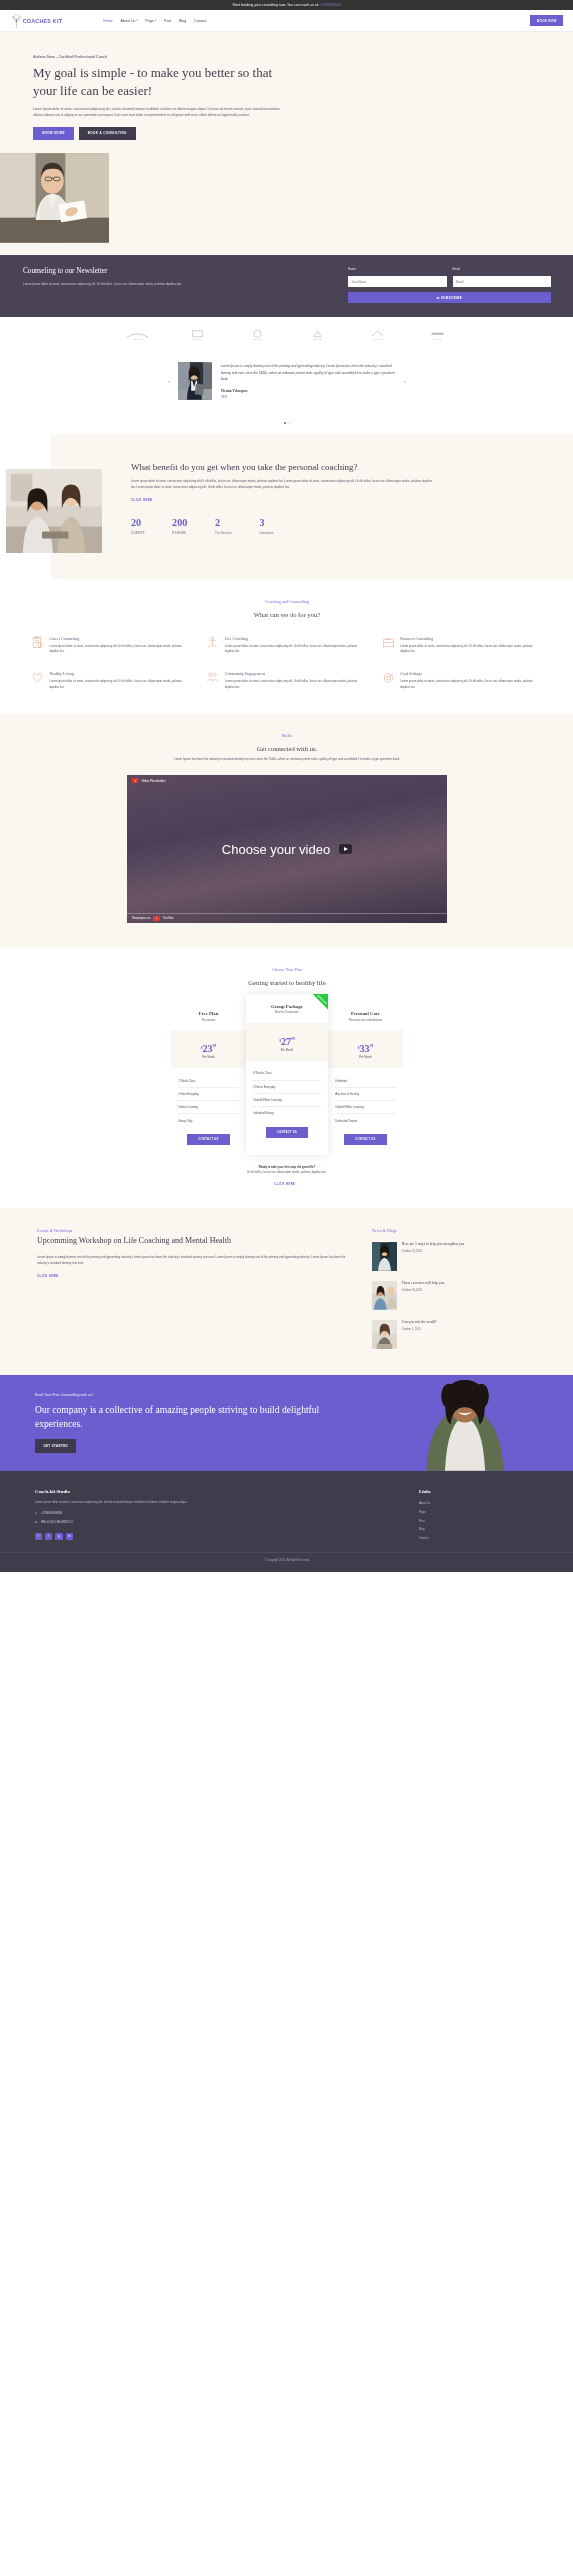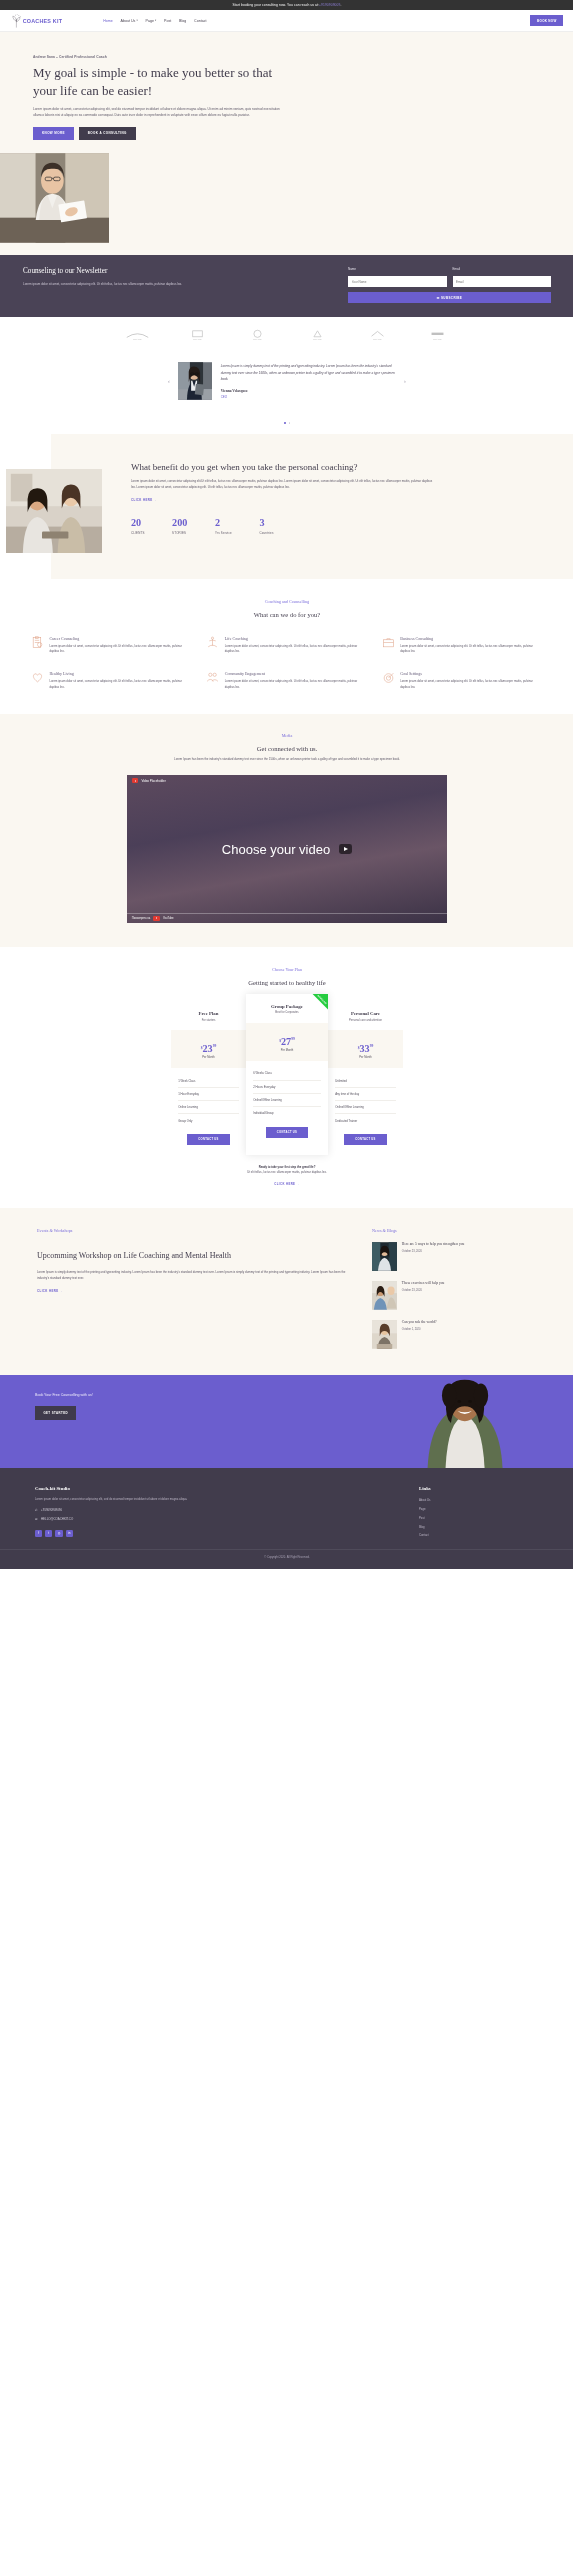--- a/index.html
+++ b/index.html
@@ -164,21 +164,21 @@
     display:block; margin:7.2px auto 9.6px; background:#6b5ece; color:#fff; border:none;
     padding:4.2px 10.8px; font-size:2.7px; font-weight:700; letter-spacing:0.3px; cursor:pointer;
   }
   .ready { text-align:center; font-size:2.8px; line-height:2; color:#5d5767; margin-top:9.6px; }
   .ready b { color:#3d3848; }
   .ready-link { display:block; text-align:center; margin-top:6.6px; font-size:2.8px; font-weight:700; letter-spacing:0.4px; color:#6b5ece; text-decoration:none; }
   
   .events { background:#faf7f1; padding:20.3px 37px 26px; display:flex; gap:24px; }
   .ev-left { width:311px; }
   .ev-eyebrow { font-family:"Liberation Serif", serif; font-size:4.2px; color:#7a6ddb; }
-  .ev-title { font-family:"Liberation Serif", serif; font-size:8px; line-height:1.45; color:#413c4c; margin-top:17px; font-weight:400; }
+  .ev-title { font-family:"Liberation Serif", serif; font-size:8px; line-height:1.45; color:#413c4c; margin-top:2px; font-weight:400; }
   .ev-p { font-size:2.9px; line-height:2.05; color:#5d5767; margin-top:7.8px; }
   .bl-list { margin-top:8.4px; display:flex; flex-direction:column; gap:10.2px; }
   .bl { display:flex; gap:4.8px; }
   .bl-thumb { width:25px; height:29px; flex:0 0 25px; }
   .bl-t { font-family:"Liberation Serif", serif; font-size:3.6px; line-height:1.55; color:#3d3848; }
   .bl-d { font-size:2.6px; color:#6d6778; margin-top:3px; }
   
   .cta { background:#6b5ece; display:flex; position:relative; min-height:93px; }
   .cta-left { padding:18px 0 18px 35px; width:60%; }
   .cta-eyebrow { font-size:3.6px; color:#efecfb; }
@@ -628,20 +628,21 @@
         <div class="bl-d">October 1, 2020</div>
           </div>
       </div>
     </div>
   </div>
 </div>
 
 <div class="cta">
   <div class="cta-left">
     <div class="cta-eyebrow">Book Your Free Counselling with us!</div>
+    <h2 class="cta-h2">Our company is a collective of amazing people striving to build delightful experiences.</h2>
     <button class="cta-btn">GET STARTED</button>
   </div>
   <div class="cta-photo">
     <svg width="100%" height="100%" viewBox="0 0 365 155" preserveAspectRatio="xMidYMid slice">
       <rect width="365" height="155" fill="#6b5ece"></rect>
       <path d="M120 155 Q125 60 182 52 Q240 60 245 155 Z" fill="#5f6f4e"></path>
       <path d="M150 155 Q154 74 182 68 Q211 74 215 155 Z" fill="#e9e6e1"></path>
       <ellipse cx="182" cy="48" rx="25" ry="29" fill="#a8744c"></ellipse>
       <path d="M151 44 Q150 8 182 8 Q215 8 214 44 Q216 72 206 80 Q202 52 182 52 Q162 52 159 80 Q149 72 151 44 Z" fill="#1c1410"></path>
       <ellipse cx="156" cy="34" rx="12" ry="20" fill="#1c1410"></ellipse>

